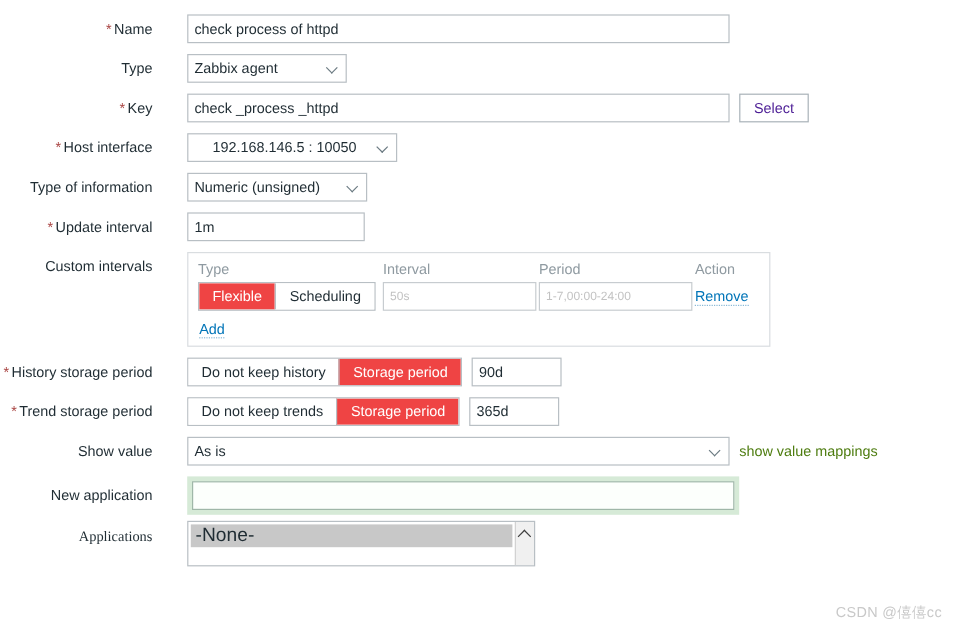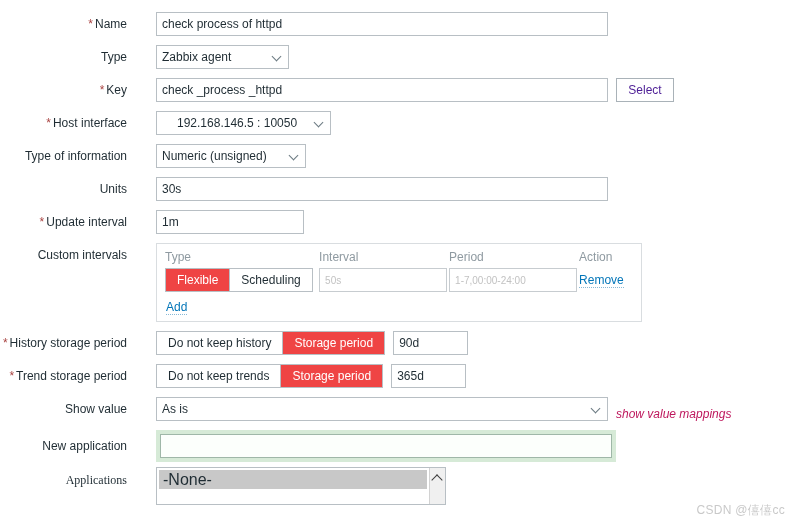--- a/index.html
+++ b/index.html
@@ -33,21 +33,21 @@
     font-size: 12px;
     color: #1f2c33;
     line-height: 15px;
     white-space: nowrap;
   }
   .req {
     color: #a94442;
     margin-right: 2px;
     font-size: 12px;
   }
-  .field { display: flex; align-items: flex-end; }
+  .field { display: flex; align-items: flex-start; }
 
   input.txt {
     height: 24px;
     border: 1px solid #b8bfc4;
     background: #fff;
     font-family: "Liberation Sans", sans-serif;
     font-size: 12px;
     color: #1f2c33;
     padding: 0 5px;
     outline: none;
@@ -169,25 +169,24 @@
   input.ci-in::placeholder { color: #c2c2c2; }
 
   a.link {
     color: #0275b8;
     font-size: 12px;
     text-decoration: none;
     border-bottom: 1px dotted #89b9d6;
     cursor: pointer;
   }
   a.plain-link {
-    color: #be185d;
+    color: #4d7c0f;
     font-size: 12px;
     text-decoration: none;
     cursor: pointer;
-    font-style: italic;
   }
   .ci-add { margin-top: 8px; padding-left: 1px; }
 
   
   .newapp-wrap {
     padding: 4px;
     background: #d6ead7;
     display: inline-block;
   }
   .newapp-wrap input {
@@ -297,28 +296,20 @@
       <span>Type of information</span>
     </div>
     <div class="field">
       <div class="sel w-typeinfo">
         <span>Numeric (unsigned)</span>
         <span class="chev"></span>
       </div>
     </div>
   </div>
 
-  <div class="row">
-    <div class="label">
-      <span>Units</span>
-    </div>
-    <div class="field">
-      <input class="txt w-name focus-blue" type="text" autofocus="" value="30s" style="">
-    </div>
-  </div>
 
   <div class="row">
     <div class="label">
       <span class="req">*</span><span>Update interval</span>
     </div>
     <div class="field">
       <input class="txt w-upd" type="text" value="1m" style="">
     </div>
   </div>
 

